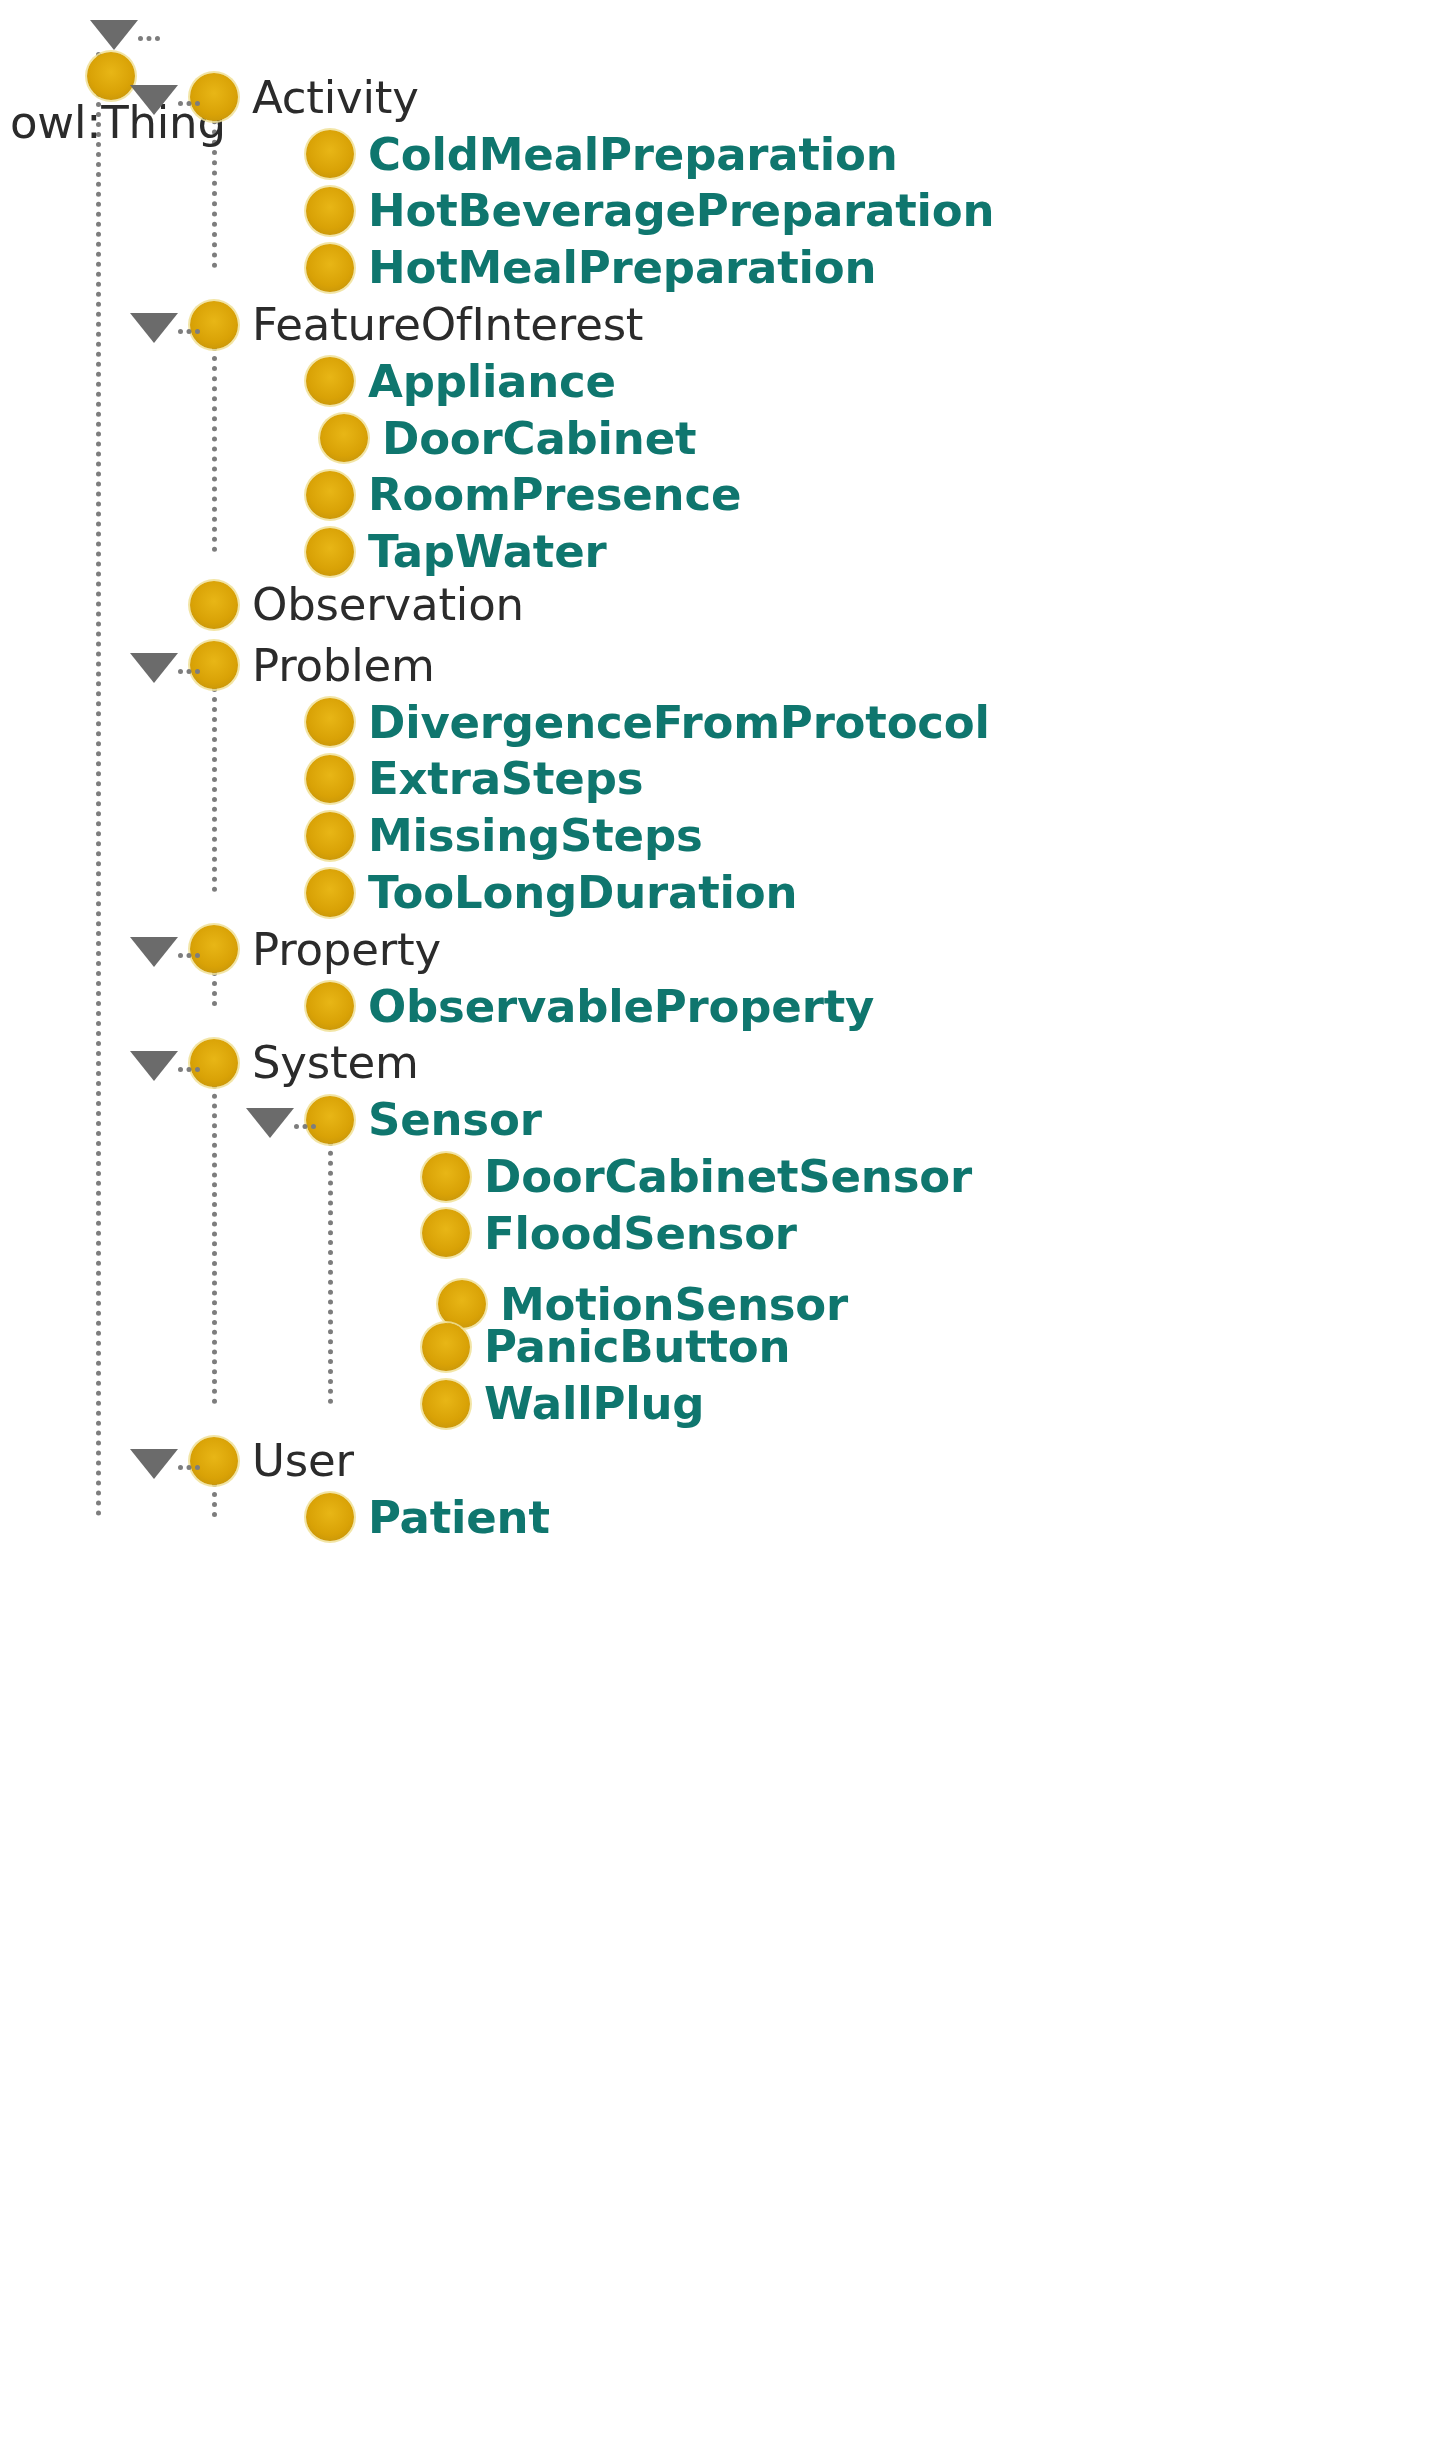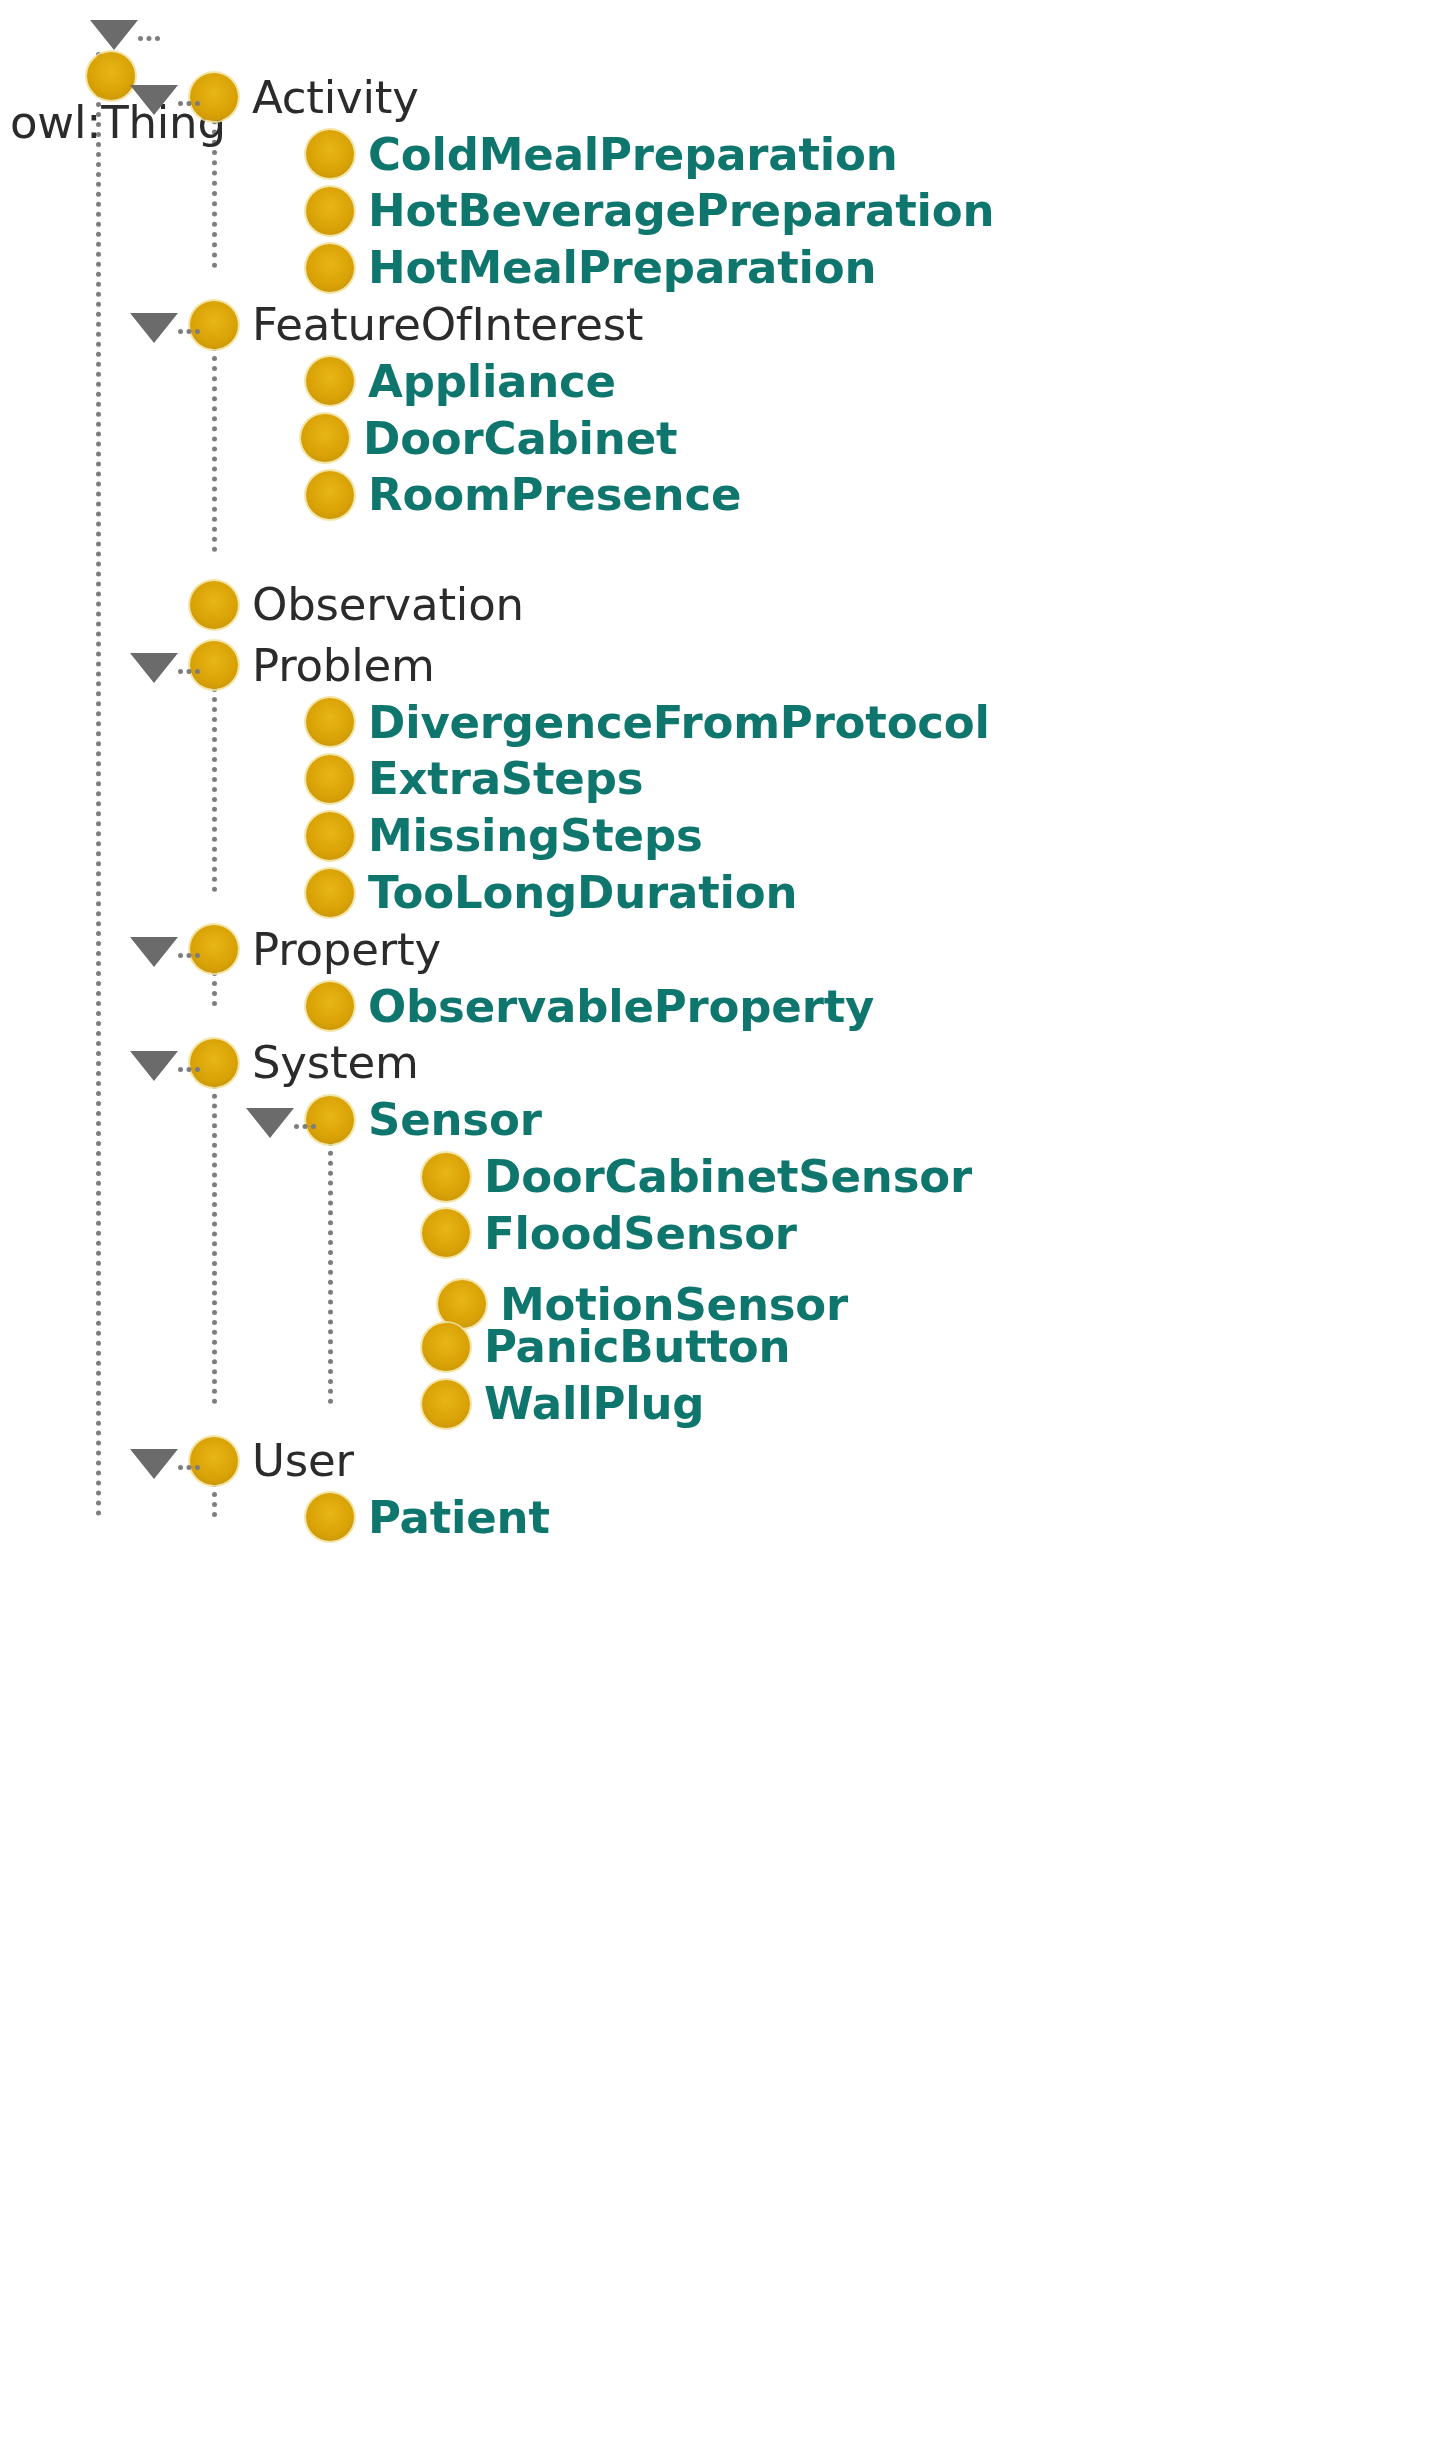--- a/index.html
+++ b/index.html
@@ -146,30 +146,35 @@
         <span class="stub"></span>
       </span>
       <span class="bullet"></span>
       <span class="label normal">FeatureOfInterest</span>
     </div>
     <div class="row" style="top: 352.8px; left: 242px;">
       <span class="toggle leaf"><span class="elbow" style="width: 46px; margin-left: 18px;"></span></span>
       <span class="bullet"></span>
       <span class="label bold">Appliance</span>
     </div>
-    <div class="row" style="top: 409.6px; left: 237px; justify-content: flex-end;">
+    <div class="row" style="top: 409.6px; left: 256px; justify-content: flex-end;">
       <span class="toggle leaf"><span class="elbow" style="width: 46px; margin-left: 18px;"></span></span>
       <span class="bullet"></span>
       <span class="label bold">DoorCabinet</span>
     </div>
     <div class="row" style="top: 466.4px; left: 242px;">
       <span class="toggle leaf"><span class="elbow" style="width: 46px; margin-left: 18px;"></span></span>
       <span class="bullet"></span>
       <span class="label bold">RoomPresence</span>
     </div>
+    <div class="row" style="top: 523.2px; left: 242px;">
+      <span class="toggle leaf"><span class="elbow" style="width: 46px; margin-left: 18px;"></span></span>
+      <span class="bullet"></span>
+      <span class="label bold">TapWater</span>
+    </div>
     <div class="row" style="top: 576px; left: 126px;">
       <span class="toggle leaf"><span class="elbow" style="width: 46px; margin-left: 18px;"></span></span>
       <span class="bullet"></span>
       <span class="label normal">Observation</span>
     </div>
     <div class="row" style="top: 636.8px; left: 126px;">
       <span class="toggle">
         <span class="tri"></span>
         <span class="stub"></span>
       </span>

